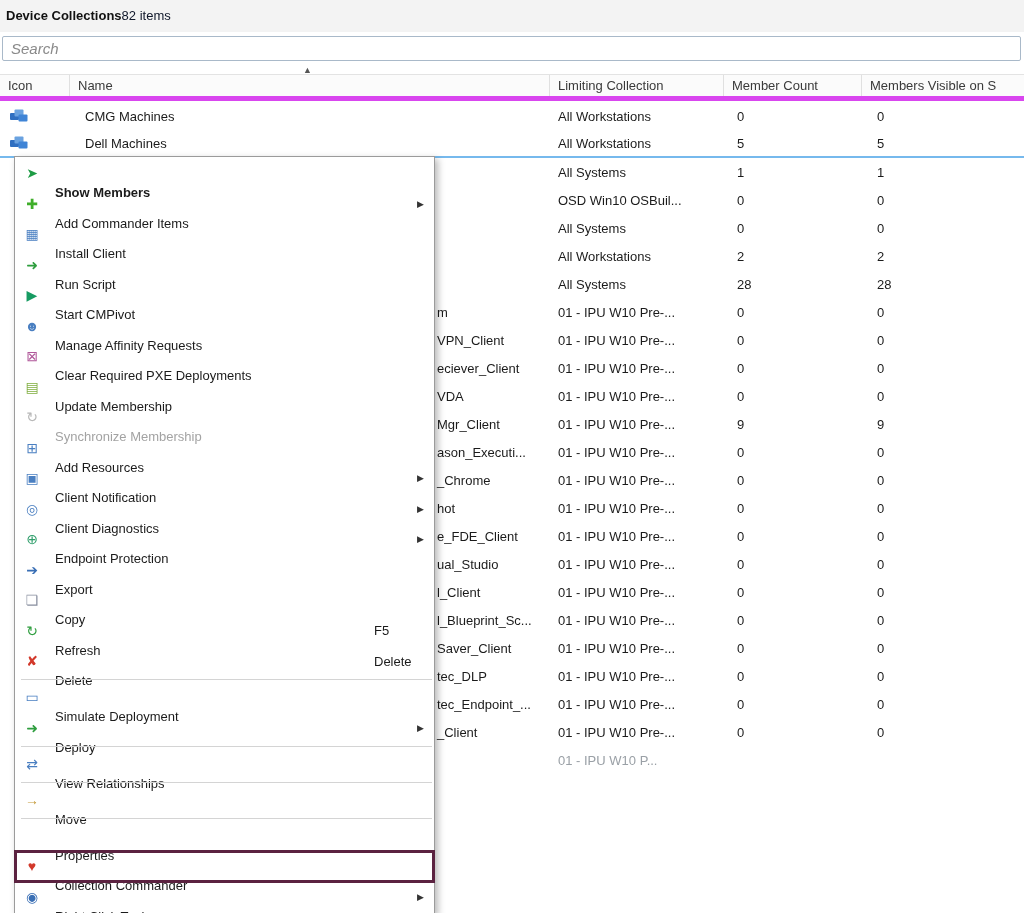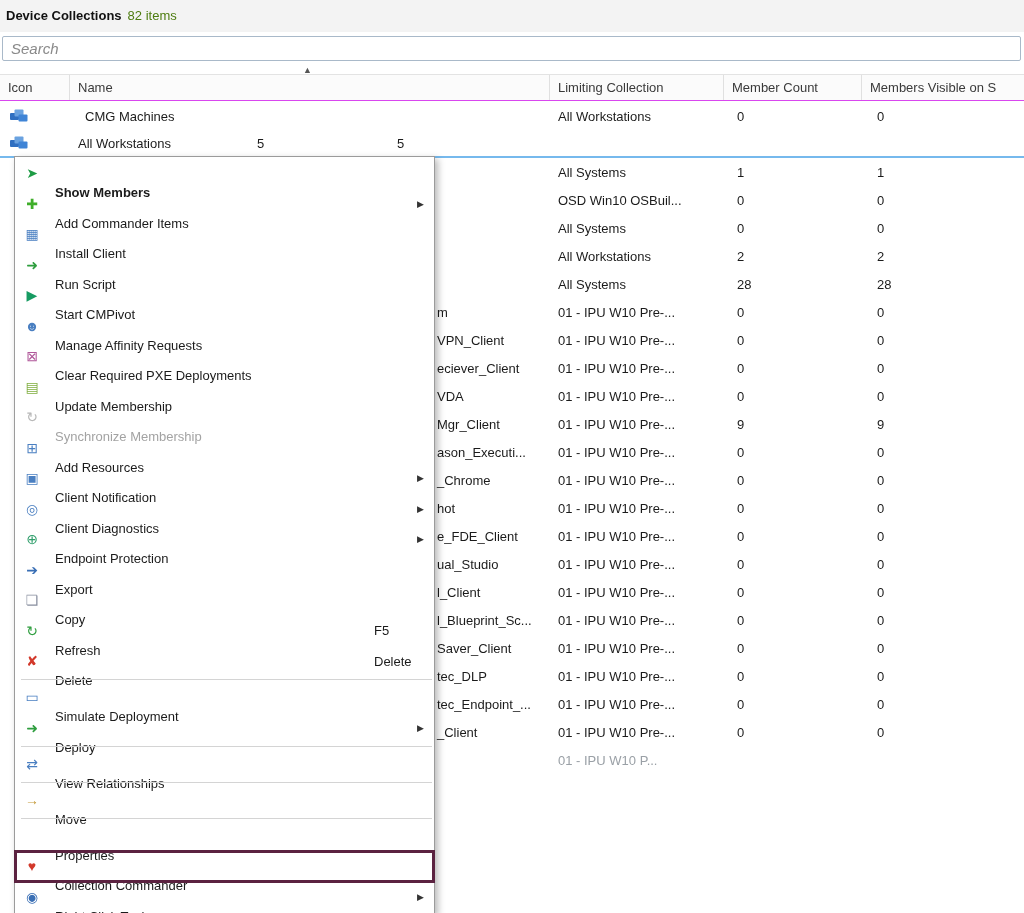--- a/index.html
+++ b/index.html
@@ -4,32 +4,32 @@
 <style>
   * { box-sizing: border-box; cursor: default; }
   html,body { margin:0; padding:0; }
   body {
     width:1024px; height:913px; position:relative; overflow:hidden;
     background:#ffffff; font-family:"Liberation Sans", sans-serif; font-size:13px; color:#1b1b1b;
   }
   
   .topbar { position:absolute; left:0; top:0; width:1024px; height:32px; background:#f3f3f3; padding:8px 0 0 6px; }
   .topbar .title { font-weight:bold; color:#111; }
-  .topbar .count { margin-left:6px; color:#4d7c0f; }
+  .topbar .count { color:#0f172a; }
   
   .searchbar { position:absolute; left:2px; top:36px; width:1019px; height:25px; }
   .search-input {
     width:100%; height:100%; border:1px solid #a9b9c9; border-radius:2px;
     padding:0 8px; font-family:"Liberation Sans",sans-serif; font-size:15px; background:#fff;
   }
   .search-input::placeholder { color:#8a8a8a; font-style:italic; }
   
   .grid-header {
     position:absolute; left:0; top:74px; width:1024px; height:27px; display:flex;
-    background:#fbfbfb; border-top:1px solid #e3e3e3; border-bottom:1px solid #d946ef;
+    background:#fbfbfb; border-top:1px solid #e3e3e3; border-bottom:5px solid #d946ef;
   }
   .hcell {
     display:flex; align-items:center; padding-left:8px; color:#3a3a3a;
     border-right:1px solid #e0e0e0; white-space:nowrap; overflow:hidden;
   }
   .sort-arrow { position:absolute; left:303px; top:66px; font-size:9px; color:#555; line-height:9px; }
   
   .grid-body { position:absolute; left:0; top:102px; width:1024px; }
   .row { display:flex; height:28px; align-items:center; background:#fff; }
   .row.selected { border-bottom:2px solid var(--selection, #76b9ed); }
@@ -96,20 +96,21 @@
         <div class="cell c-vis">0</div>
       </div>
       <div class="row selected">
         <div class="cell c-icon">
           <svg width="18" height="14" viewBox="0 0 18 14">
             <rect x="0" y="4" width="9" height="7" rx="1" fill="#2f6fc1"></rect>
             <rect x="4.5" y="0.5" width="9" height="7" rx="1" fill="#6aa2e0"></rect>
             <rect x="8.5" y="5.5" width="9" height="7" rx="1" fill="#3f84d6"></rect>
           </svg>
         </div>
+        <div class="cell c-name">Dell Machines</div>
         <div class="cell c-lim">All Workstations</div>
         <div class="cell c-count">5</div>
         <div class="cell c-vis">5</div>
       </div>
       <div class="row">
         <div class="cell c-icon"></div>
         <div class="cell c-name"></div>
         <div class="cell c-lim">All Systems</div>
         <div class="cell c-count">1</div>
         <div class="cell c-vis">1</div>

